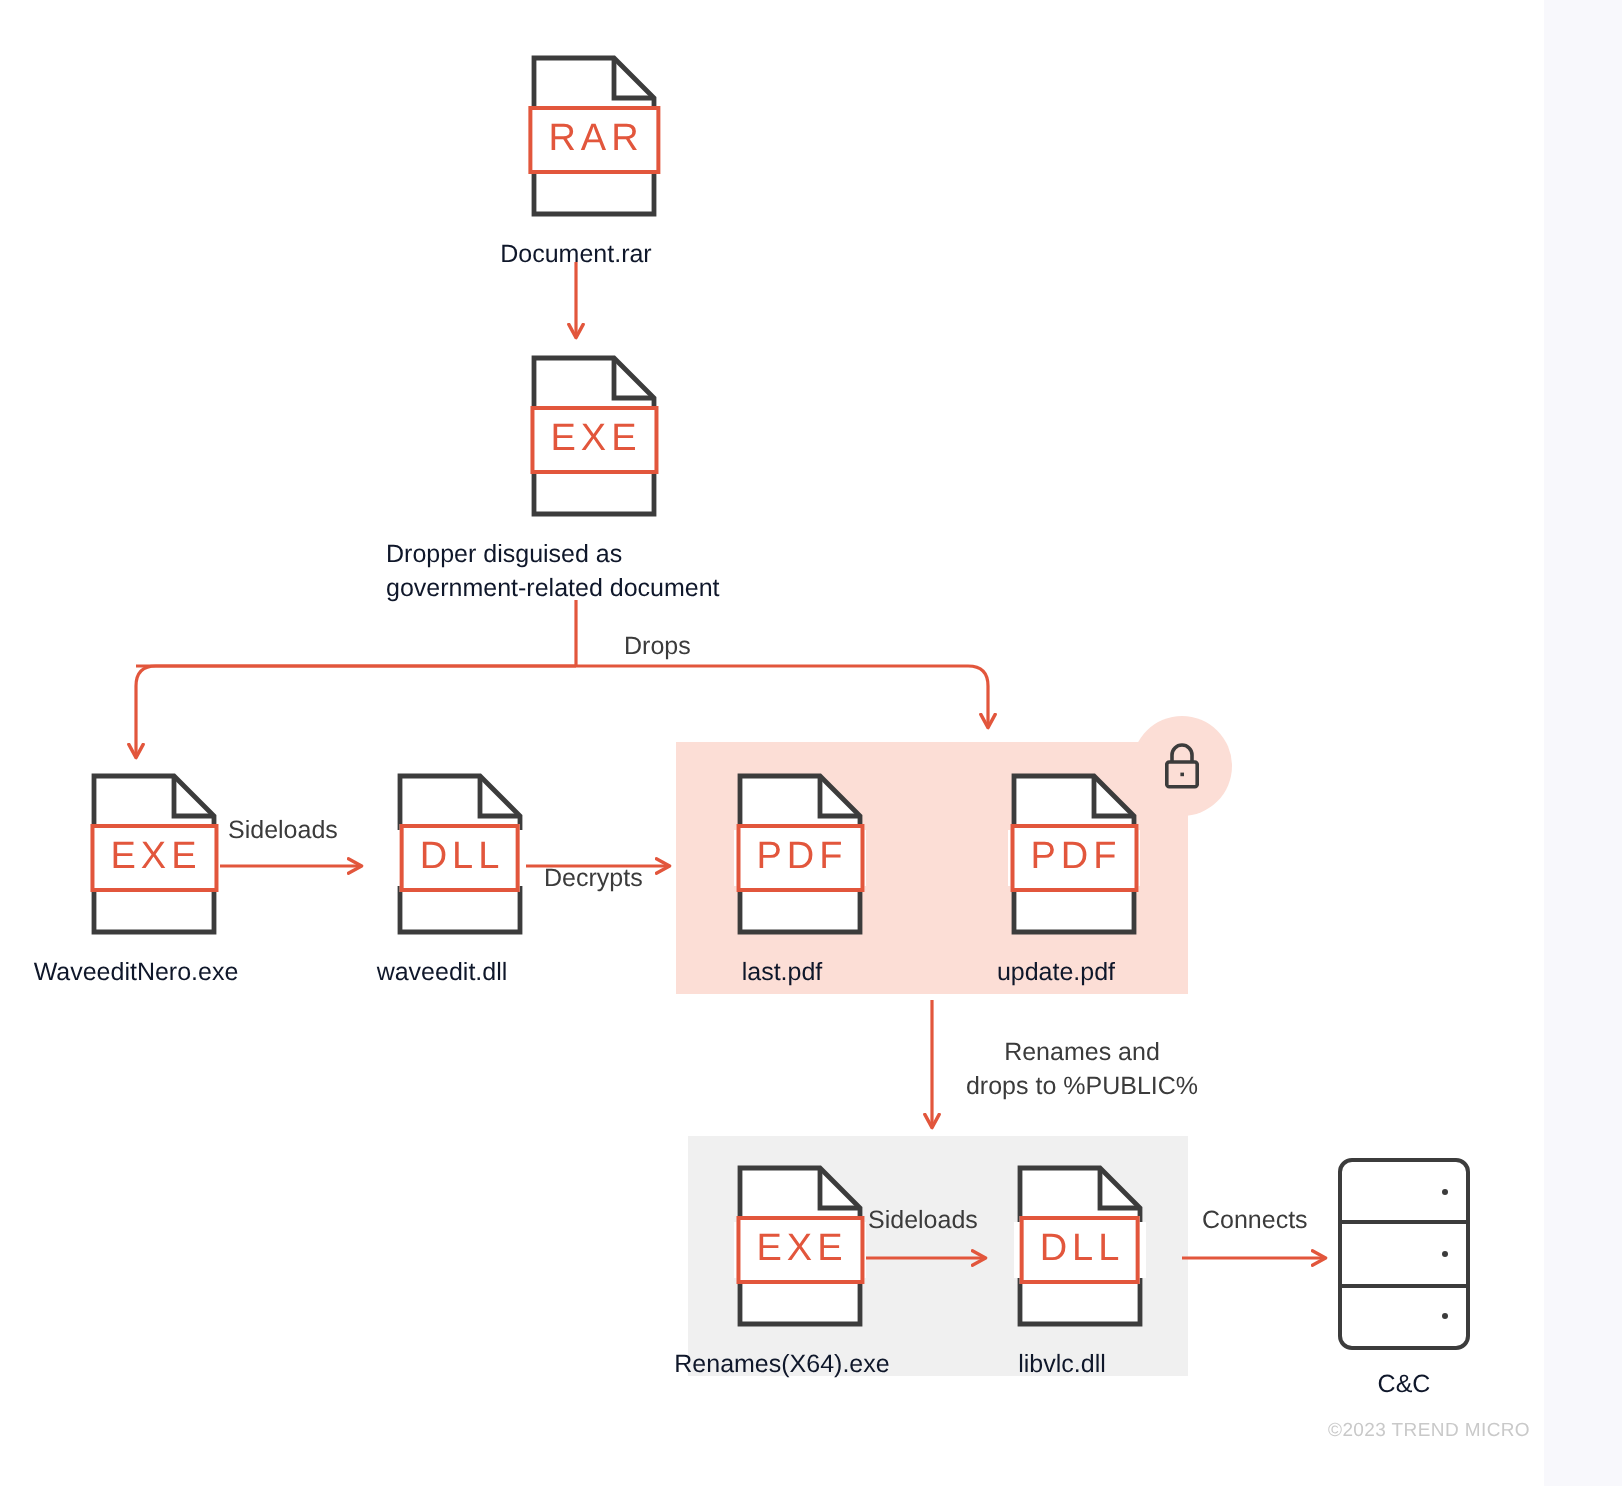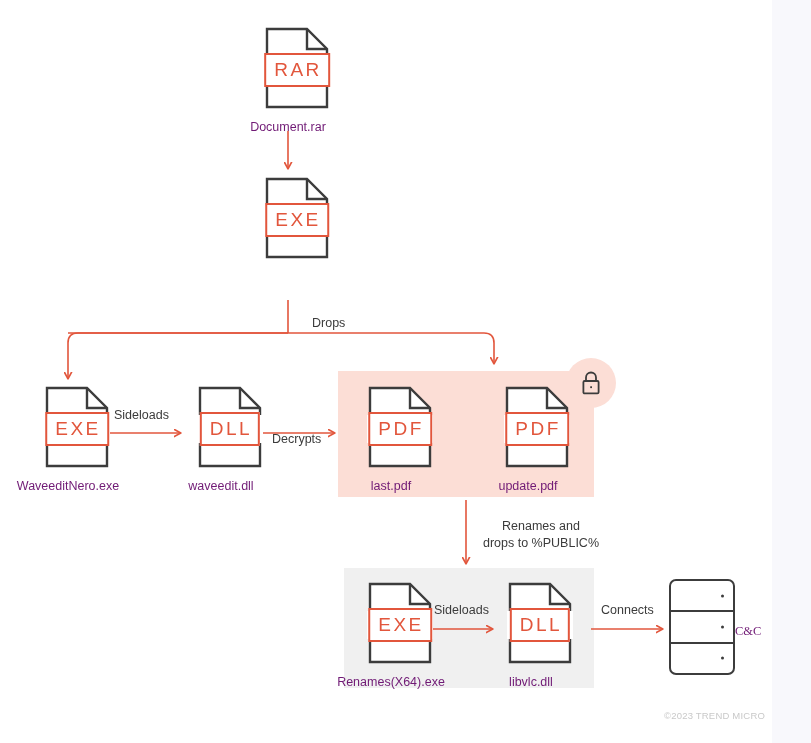--- a/index.html
+++ b/index.html
@@ -77,33 +77,32 @@
     font-size: 19px;
     line-height: 1;
     letter-spacing: 2.5px;
     padding: 5px 6px 6px 8px;
     font-family: "Liberation Sans", sans-serif;
     white-space: nowrap;
   }
   .node-label {
     margin-top: 9px;
     font-size: 12.5px;
-    color: #701a75;
+    color: #0f172a;
     line-height: 1.35;
     white-space: nowrap;
   }
   .node-label.wrap { white-space: normal; width: 190px; }
 
   
   .server-node {
     position: absolute;
     display: flex;
-    flex-direction: row;
+    flex-direction: column;
     align-items: center;
-    font-family: Liberation Serif, serif;
   }
   .server-box {
     width: 66px;
     height: 96px;
     border: 2px solid #3c3c3c;
     border-radius: 7px;
     box-sizing: border-box;
     display: flex;
     flex-direction: column;
     background: #ffffff;
@@ -211,20 +210,21 @@
 
   <div class="node" style="left:228px; top:176px;">
     <div class="file-icon">
       <svg width="66" height="84" viewBox="0 0 66 84">
         <path d="M3,3 H43 L63,23 V81 H3 Z" fill="#ffffff" stroke="#3c3c3c" stroke-width="2.4"></path>
         <path d="M43,3 V23 H63" fill="none" stroke="#3c3c3c" stroke-width="2.4"></path>
         <rect x="0" y="30" width="66" height="28" fill="#ffffff"></rect>
       </svg>
       <div class="ext-badge">EXE</div>
     </div>
+    <div class="node-label wrap">Dropper disguised as government-related document</div>
   </div>
 
   <div class="node" style="left:8px; top:385px;">
     <div class="file-icon">
       <svg width="66" height="84" viewBox="0 0 66 84">
         <path d="M3,3 H43 L63,23 V81 H3 Z" fill="#ffffff" stroke="#3c3c3c" stroke-width="2.4"></path>
         <path d="M43,3 V23 H63" fill="none" stroke="#3c3c3c" stroke-width="2.4"></path>
         <rect x="0" y="30" width="66" height="28" fill="#ffffff"></rect>
       </svg>
       <div class="ext-badge">EXE</div>

